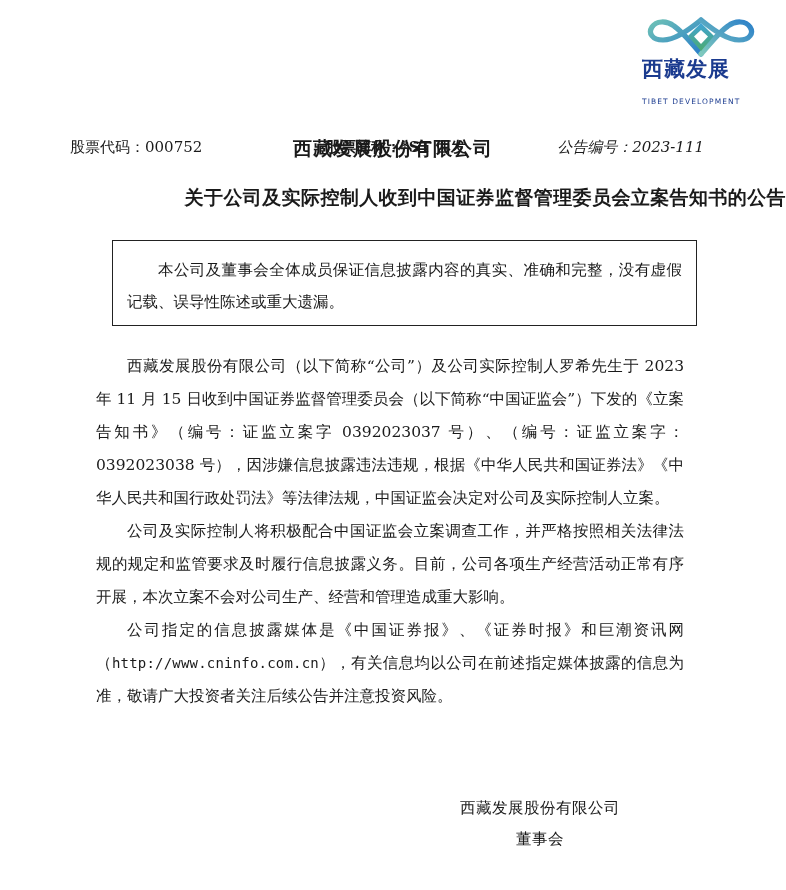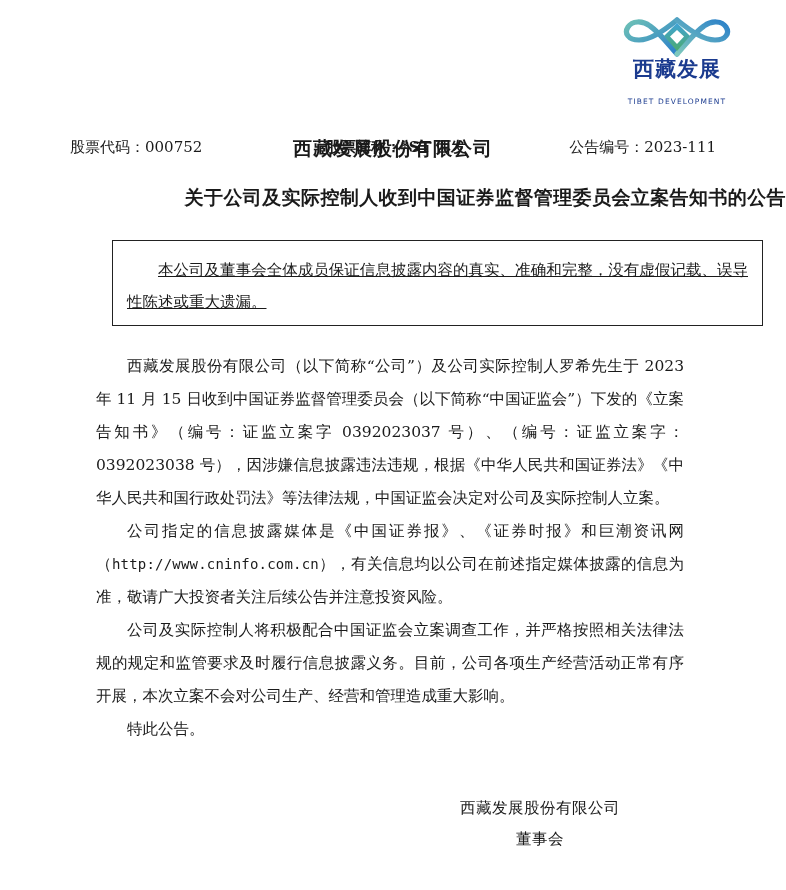--- a/index.html
+++ b/index.html
@@ -13,23 +13,23 @@
     position: relative;
     font-family: "DejaVu Serif", "Liberation Serif", serif;
     color: #1a1a1a;
     overflow: hidden;
   }
 
   
   #logo-block {
     position: absolute;
     top: 6px;
-    right: 50px;
+    right: 26px;
     width: 118px;
-    text-align: center;
+    text-align: left;
   }
   #logo-mark {
     width: 110px;
     height: 54px;
     display: block;
     margin: 0 auto;
   }
   #logo-cn {
     font-family: "DejaVu Sans", "Liberation Sans", sans-serif;
     font-weight: bold;
@@ -57,21 +57,21 @@
     font-size: 15px;
     font-family: "DejaVu Serif", "Liberation Serif", serif;
     margin-top: 48px;
   }
   #header-row .hdr {
     position: absolute;
     white-space: nowrap;
   }
   #stock-code   { left: 0px; }
   #stock-name   { left: 256px; font-weight: bold; }
-  #notice-no    { right: 0px; }
+  #notice-no    { right: 12px; font-style: italic; }
 
   
   #company-title {
     position: absolute;
     top: 136px;
     left: 0;
     width: 786px;
     text-align: center;
     font-size: 19px;
     font-weight: bold;
@@ -86,25 +86,24 @@
     font-size: 19px;
     font-weight: bold;
     letter-spacing: 0.4px;
   }
 
   
   #disclaimer-box {
     position: absolute;
     top: 240px;
     left: 112px;
-    width: 651px;
+    width: 585px;
     height: 86px;
     border: 1px solid #222;
     box-sizing: border-box;
-    text-decoration: underline;
   }
   #disclaimer-text {
     margin: 13px 14px 0 14px;
     font-family: "DejaVu Serif", "Liberation Serif", serif;
     font-size: 15.5px;
     line-height: 32px;
     text-indent: 2em;
     text-align: justify;
     text-align-last: left;
   }
@@ -181,21 +180,20 @@
 
 <div id="company-title">西藏发展股份有限公司</div>
 <div id="doc-title">关于公司及实际控制人收到中国证券监督管理委员会立案告知书的公告</div>
 
 <div id="disclaimer-box">
   <div id="disclaimer-text">本公司及董事会全体成员保证信息披露内容的真实、准确和完整，没有虚假记载、误导性陈述或重大遗漏。</div>
 </div>
 
 <div id="body-text">
   <p>西藏发展股份有限公司（以下简称“公司”）及公司实际控制人罗希先生于 2023 年 11 月 15 日收到中国证券监督管理委员会（以下简称“中国证监会”）下发的《立案告知书》（编号：证监立案字 0392023037 号）、（编号：证监立案字：0392023038 号），因涉嫌信息披露违法违规，根据《中华人民共和国证券法》《中华人民共和国行政处罚法》等法律法规，中国证监会决定对公司及实际控制人立案。</p>
+  <p>公司及实际控制人将积极配合中国证监会立案调查工作，并严格按照相关法律法规的规定和监管要求及时履行信息披露义务。目前，公司各项生产经营活动正常有序开展，本次立案不会对公司生产、经营和管理造成重大影响。</p>
   <p><span>公司指定的信息披露媒体是《中国证券报》、《证券时报》和巨潮资讯网（</span><span class="url">http://www.cninfo.com.cn</span><span>），有关信息均以公司在前述指定媒体披露的信息为准，敬请广大投资者关注后续公告并注意投资风险。</span></p>
-  <p>公司及实际控制人将积极配合中国证监会立案调查工作，并严格按照相关法律法规的规定和监管要求及时履行信息披露义务。目前，公司各项生产经营活动正常有序开展，本次立案不会对公司生产、经营和管理造成重大影响。</p>
-  <p>特此公告。</p>
 </div>
 
 <div id="signature">
   <div>西藏发展股份有限公司</div>
   <div>董事会</div>
 </div>
 
 </body></html>

